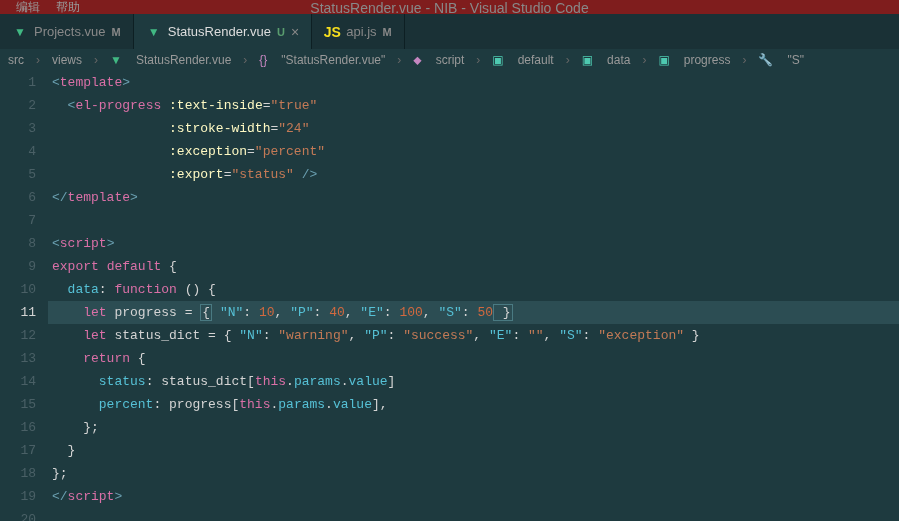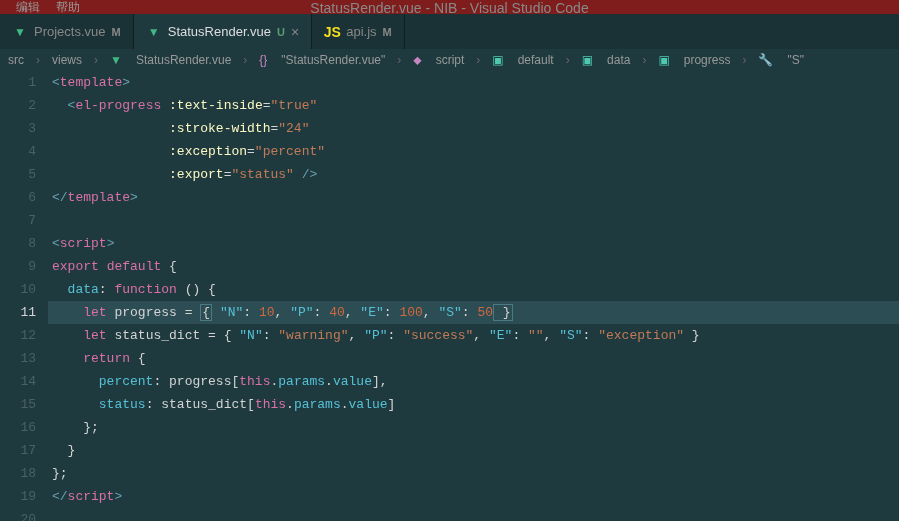--- a/index.html
+++ b/index.html
@@ -202,20 +202,20 @@
 <div class="line">               <span class="c-attr">:exception</span><span class="c-op">=</span><span class="c-str">"percent"</span></div>
 <div class="line">               <span class="c-attr">:export</span><span class="c-op">=</span><span class="c-str">"status"</span><span class="c-punct"> /&gt;</span></div>
 <div class="line"><span class="c-punct">&lt;/</span><span class="c-tag">template</span><span class="c-punct">&gt;</span></div>
 <div class="line"></div>
 <div class="line"><span class="c-punct">&lt;</span><span class="c-tag">script</span><span class="c-punct">&gt;</span></div>
 <div class="line"><span class="c-kw">export</span> <span class="c-kw">default</span><span class="c-brace"> {</span></div>
 <div class="line">  <span class="c-prop">data</span><span>:</span> <span class="c-kw">function</span><span class="c-brace"> () {</span></div>
 <div class="line hl">    <span class="c-kw">let</span> <span class="c-var">progress</span><span class="c-op"> = </span><span class="hlbox"><span class="c-brace">{</span></span> <span class="c-prop">"N"</span><span>: </span><span class="c-num">10</span><span>, </span><span class="c-prop">"P"</span><span>: </span><span class="c-num">40</span><span>, </span><span class="c-prop">"E"</span><span>: </span><span class="c-num">100</span><span>, </span><span class="c-prop">"S"</span><span>: </span><span class="c-num">50</span><span class="hlbox"><span class="c-brace"> }</span></span></div>
 <div class="line">    <span class="c-kw">let</span> <span class="c-var">status_dict</span><span class="c-op"> = { </span><span class="c-prop">"N"</span><span>: </span><span class="c-str">"warning"</span><span>, </span><span class="c-prop">"P"</span><span>: </span><span class="c-str">"success"</span><span>, </span><span class="c-prop">"E"</span><span>: </span><span class="c-str">""</span><span>, </span><span class="c-prop">"S"</span><span>: </span><span class="c-str">"exception"</span><span class="c-brace"> }</span></div>
 <div class="line">    <span class="c-kw">return</span><span class="c-brace"> {</span></div>
+<div class="line">      <span class="c-prop">status</span><span>: </span><span class="c-var">status_dict</span><span class="c-brace">[</span><span class="c-this">this</span><span>.</span><span class="c-prop">params</span><span>.</span><span class="c-prop">value</span><span class="c-brace">]</span></div>
 <div class="line">      <span class="c-prop">percent</span><span>: </span><span class="c-var">progress</span><span class="c-brace">[</span><span class="c-this">this</span><span>.</span><span class="c-prop">params</span><span>.</span><span class="c-prop">value</span><span class="c-brace">],</span></div>
-<div class="line">      <span class="c-prop">status</span><span>: </span><span class="c-var">status_dict</span><span class="c-brace">[</span><span class="c-this">this</span><span>.</span><span class="c-prop">params</span><span>.</span><span class="c-prop">value</span><span class="c-brace">]</span></div>
 <div class="line">    <span class="c-brace">};</span></div>
 <div class="line">  <span class="c-brace">}</span></div>
 <div class="line"><span class="c-brace">};</span></div>
 <div class="line"><span class="c-punct">&lt;/</span><span class="c-tag">script</span><span class="c-punct">&gt;</span></div>
   </div>
 </div>
 
 </body></html>

